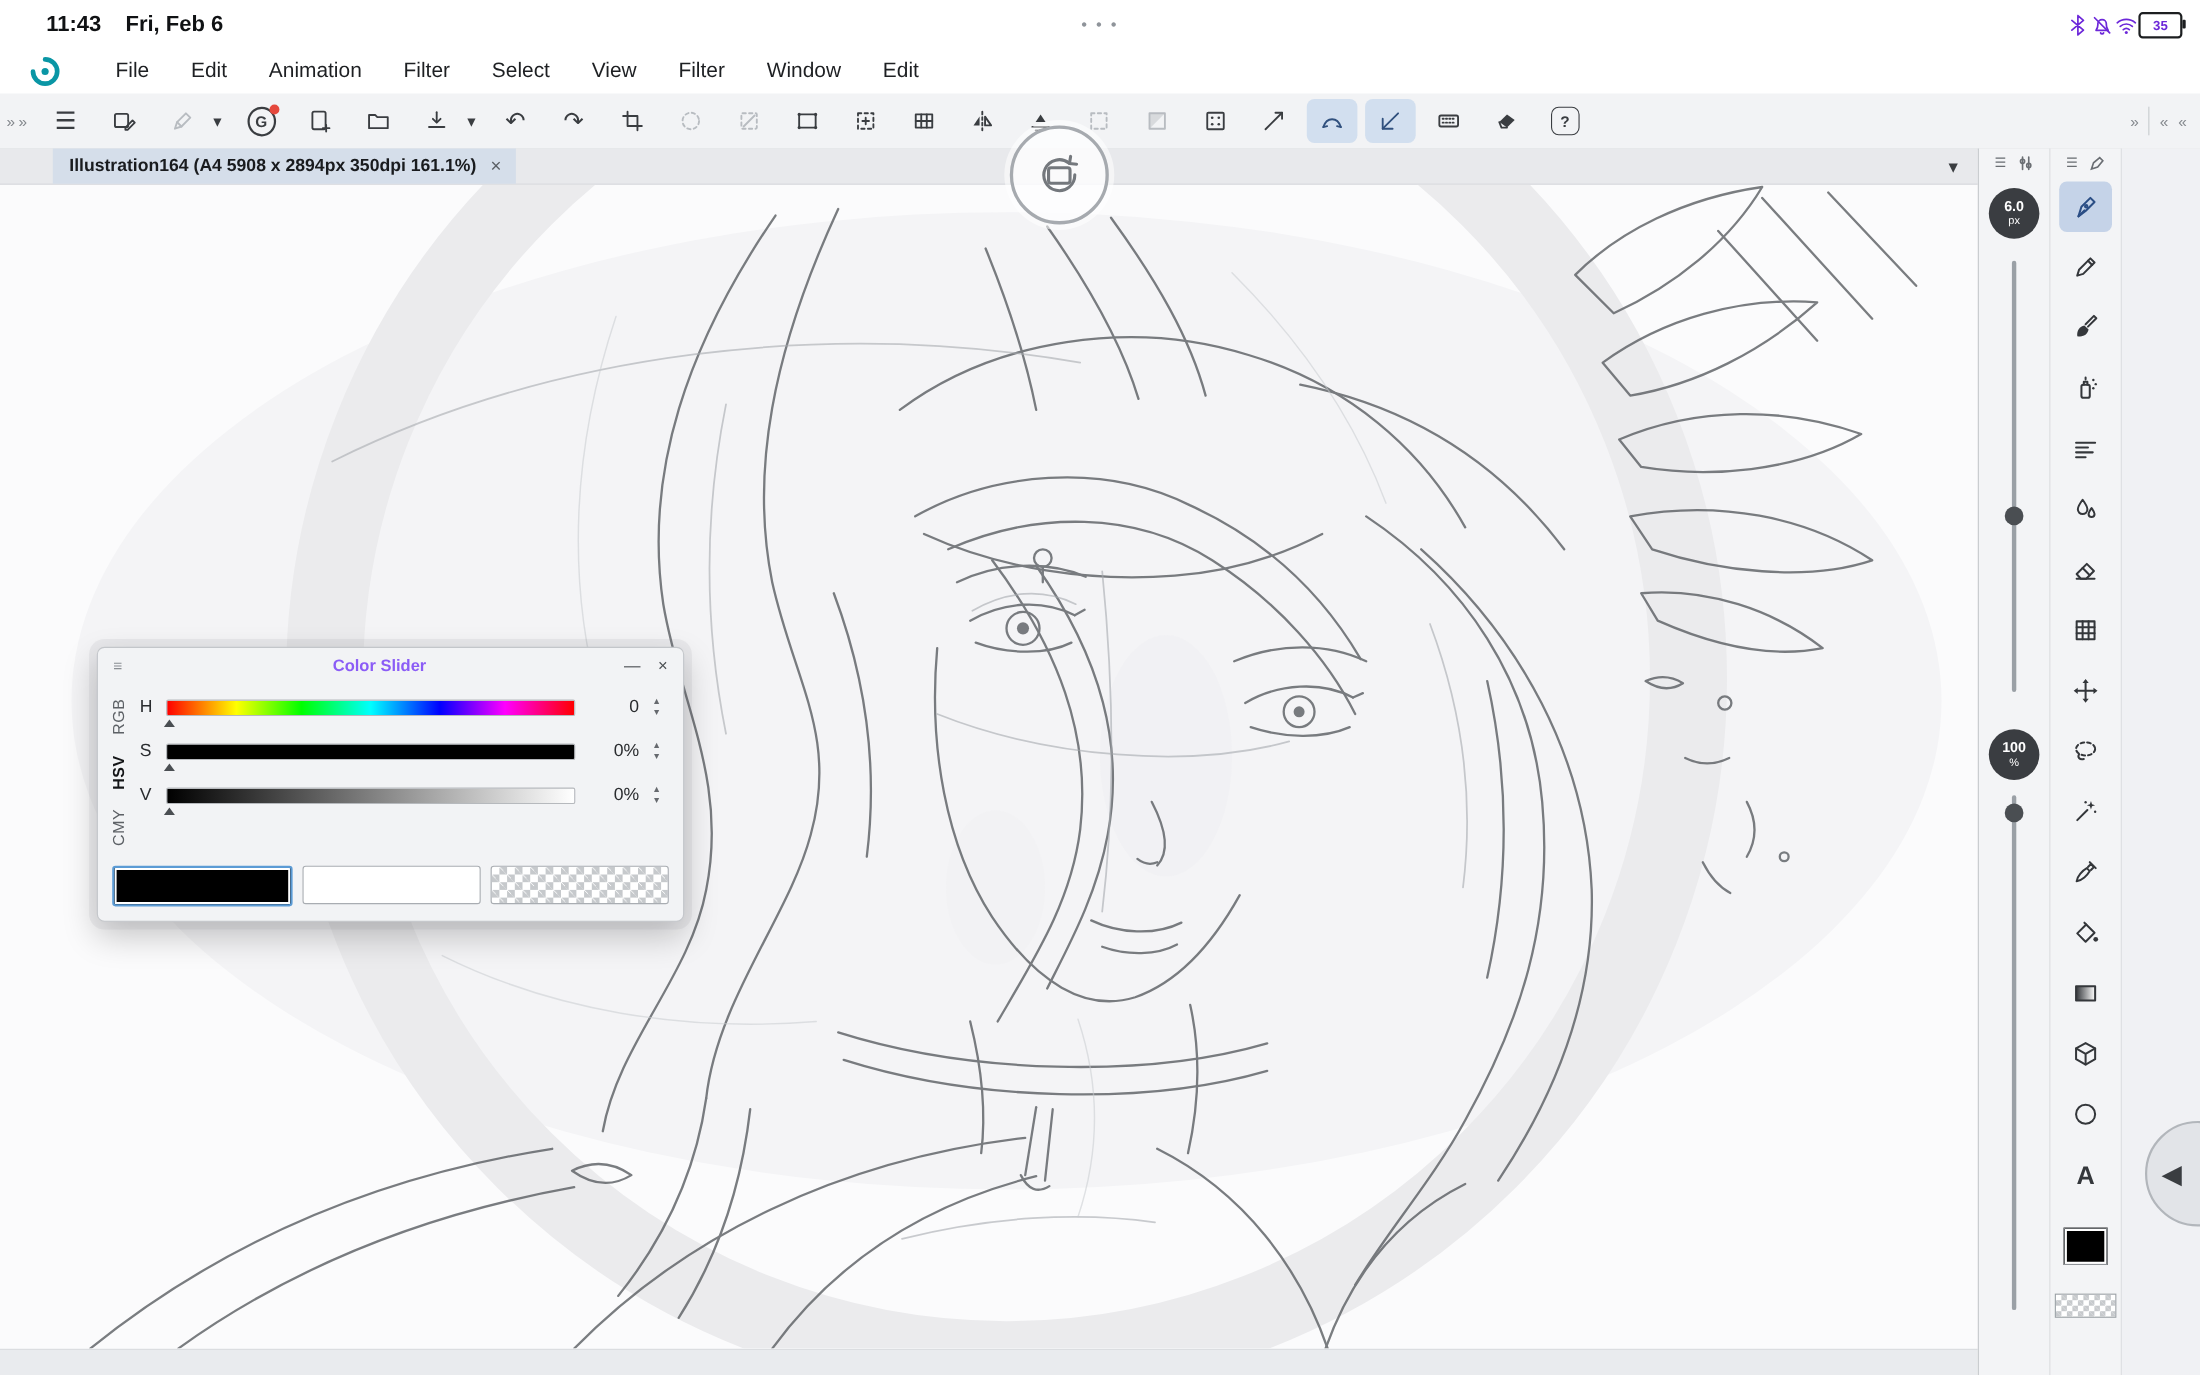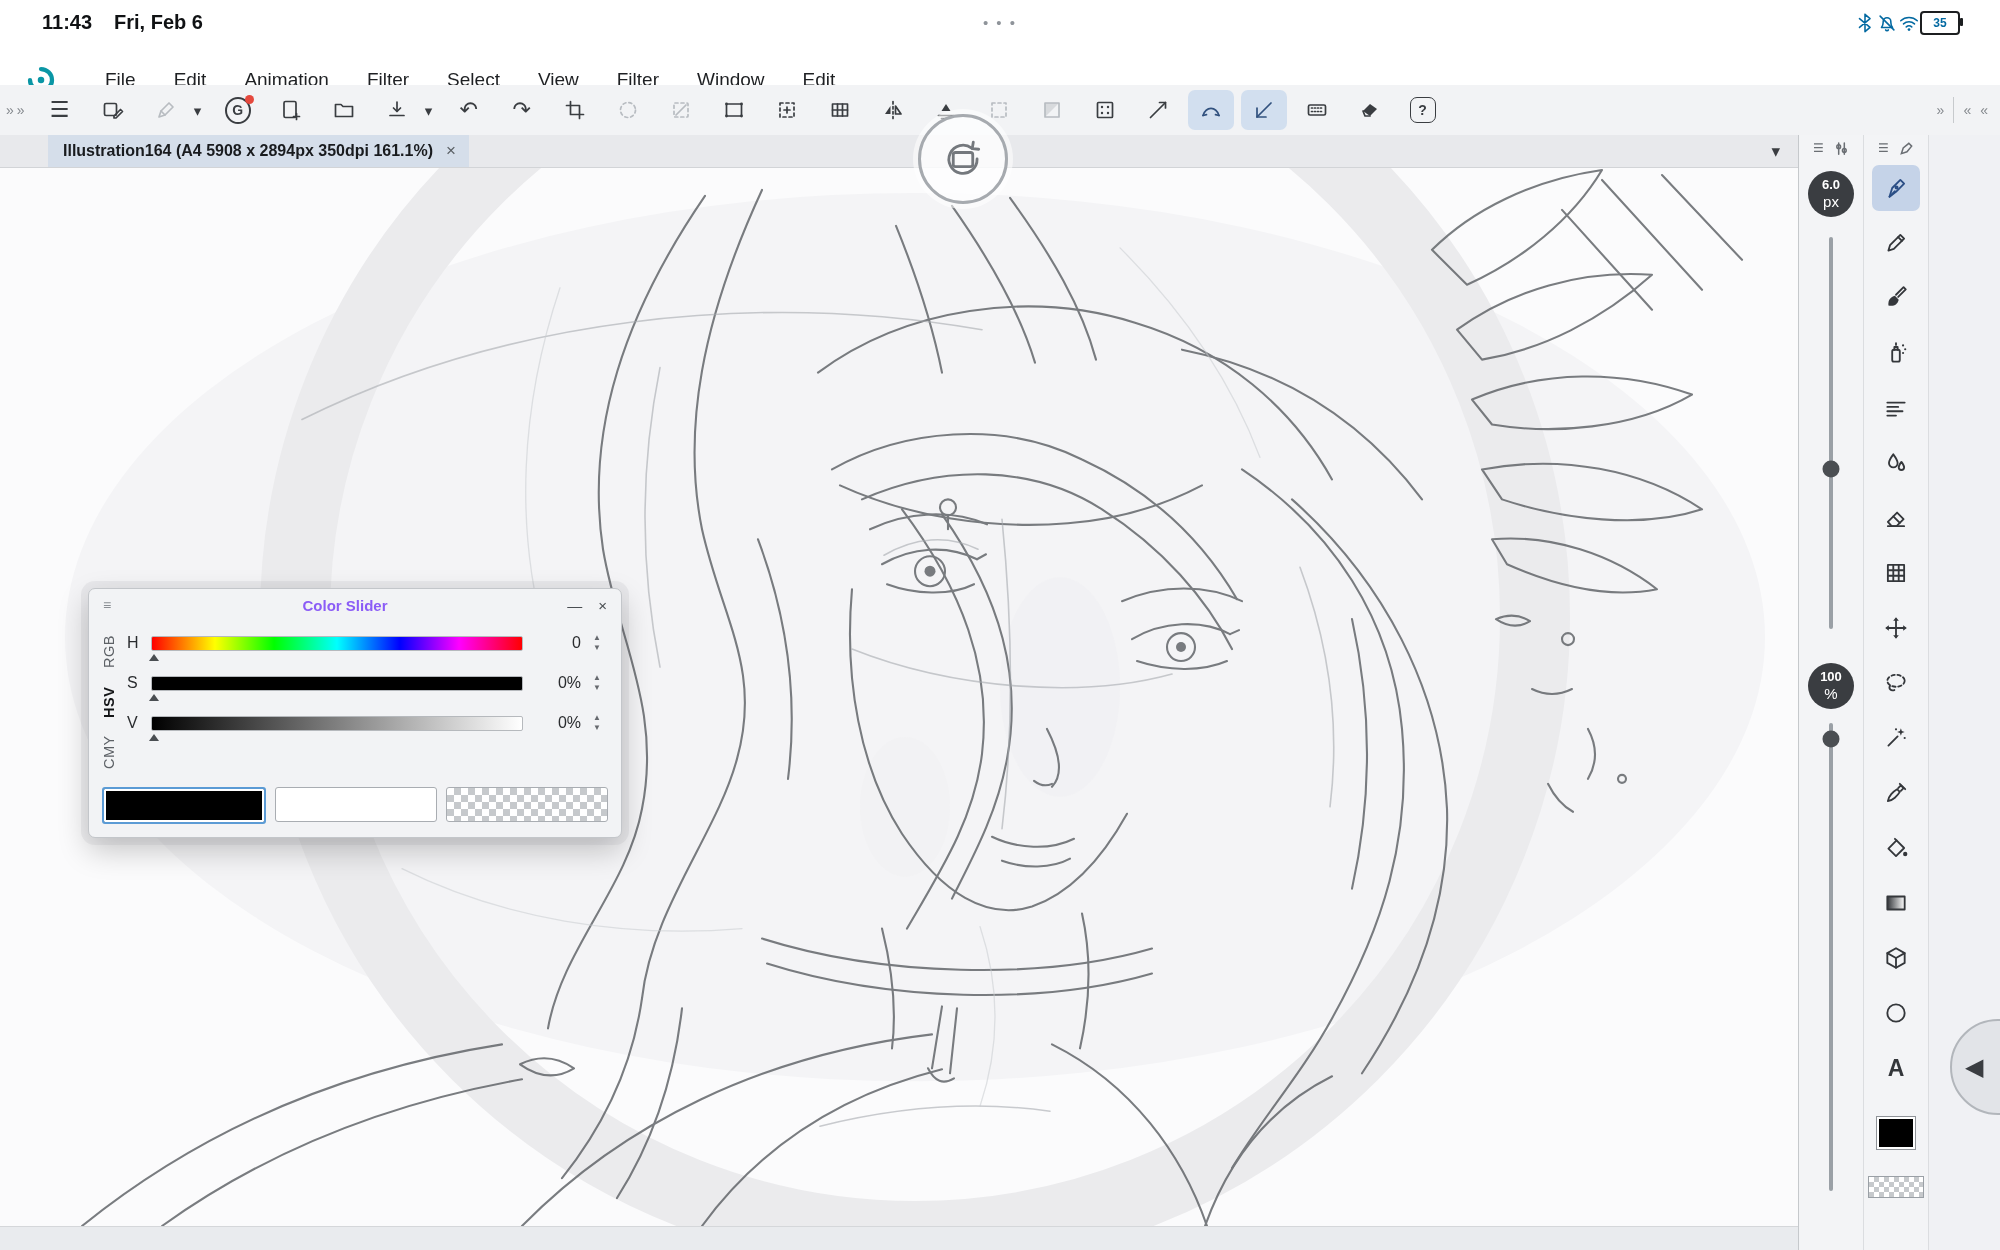--- a/index.html
+++ b/index.html
@@ -3,30 +3,30 @@
 <meta charset="utf-8">
 <style>
   html,body{margin:0;padding:0}
   body{width:2000px;height:1250px;overflow:hidden;font-family:"Liberation Sans",sans-serif;background:#fff;color:#202225}
   .screen{position:relative;width:2000px;height:1250px;background:#fff}
 
   
   .status-bar{position:absolute;top:0;left:0;right:0;height:45px;background:#fff;display:flex;align-items:center}
   .sb-left{display:flex;gap:22px;padding-left:42px;font-size:20px;font-weight:700;color:#101214}
   .sb-center{position:absolute;left:0;right:0;text-align:center;color:#8f949a;font-size:15px;letter-spacing:2px;pointer-events:none}
-  .sb-right{margin-left:auto;display:flex;align-items:center;padding-right:40px;color:#0369a1}
+  .sb-right{margin-left:auto;display:flex;align-items:center;padding-right:16px;color:#6d28d9}
   .sic{width:22px;height:22px;display:block}
   .sic *{fill:none;stroke:currentColor;stroke-width:1.7;stroke-linecap:round;stroke-linejoin:round}
   .sic .f{fill:currentColor;stroke:none}
   .battery{position:relative;width:36px;height:20px;border:2px solid #1c1e20;border-radius:4px;display:flex;align-items:center;justify-content:center}
   .battery::after{content:'';position:absolute;right:-5px;top:5px;width:3px;height:8px;background:#1c1e20;border-radius:1px}
   .bat-num{font-size:12px;font-weight:700}
 
   
-  .menu-bar{position:absolute;top:60px;left:0;right:0;height:40px;background:#fff;display:flex;align-items:center;padding-left:26px}
+  .menu-bar{position:absolute;top:45px;left:0;right:0;height:40px;background:#fff;display:flex;align-items:center;padding-left:26px}
   .logo{width:30px;height:30px;margin-right:30px}
   .menu-item{padding:6px 19px;font-size:19px;color:#1e2023;border-radius:5px;cursor:default}
 
   
   .toolbar{position:absolute;top:85px;left:0;right:0;height:50px;background:#f2f3f5;border-bottom:1px solid #d8dadd;display:flex;align-items:center;padding-left:4px}
   .collapse{color:#84888d;font-size:14px;display:flex;gap:3px;margin:0 12px 0 2px}
   .tb-btn{width:46px;height:40px;display:flex;align-items:center;justify-content:center;color:#3a3d41;border-radius:7px;margin-right:7px;flex:none}
   .tb-btn.narrow{width:20px;margin-left:-8px}
   .tb-btn.disabled{color:#b8bcc1}
   .tb-btn.selected{background:#d2dfef;color:#31517e}
@@ -89,21 +89,21 @@
   .swatch.trans{border:1px solid #a9adb2;background-color:#fff;background-image:linear-gradient(45deg,#c6c9cc 25%,transparent 25%,transparent 75%,#c6c9cc 75%),linear-gradient(45deg,#c6c9cc 25%,#fff 25%,#fff 75%,#c6c9cc 75%);background-size:14px 14px;background-position:0 0,7px 7px}
 
   
   .right-panel{flex:1;display:flex;background:#f3f4f6;border-left:1px solid #c6c9cc;position:relative}
   .rp-head{height:26px;display:flex;align-items:center;justify-content:center;gap:10px;color:#6a6e73;font-size:12px}
   .mini-ic{width:15px;height:15px;display:block}
   .mini-ic *{fill:none;stroke:currentColor;stroke-width:1.6;stroke-linecap:round}
   .rp-sliders{width:64px;position:relative;border-right:1px solid #dbdde0}
   .vbadge{position:absolute;left:50%;transform:translateX(-50%);width:46px;height:46px;border-radius:50%;background:#3a3d41;color:#fff;display:flex;flex-direction:column;align-items:center;justify-content:center;line-height:1.15;z-index:2}
   .vbadge .v{font-size:13px;font-weight:700}
-  .vbadge .u{font-size:15px}
+  .vbadge .u{font-size:10px}
   .vtrack{position:absolute;left:50%;transform:translateX(-50%);width:4px;background:#9aa0a6;border-radius:2px}
   .vhandle{position:absolute;left:50%;transform:translate(-50%,-50%);width:17px;height:17px;border-radius:50%;background:#4a4e52;z-index:3}
   #badge-size{top:36px}
   #track-size{top:102px;height:392px}
   #handle-size{top:334px}
   #badge-opacity{top:528px}
   #track-opacity{top:588px;height:468px}
   #handle-opacity{top:604px}
   .rp-tools{width:64px;border-right:1px solid #dbdde0;display:flex;flex-direction:column;align-items:center}
   .tool{width:48px;height:46px;border-radius:7px;display:flex;align-items:center;justify-content:center;color:#34373b;margin-bottom:9px;flex:none}

